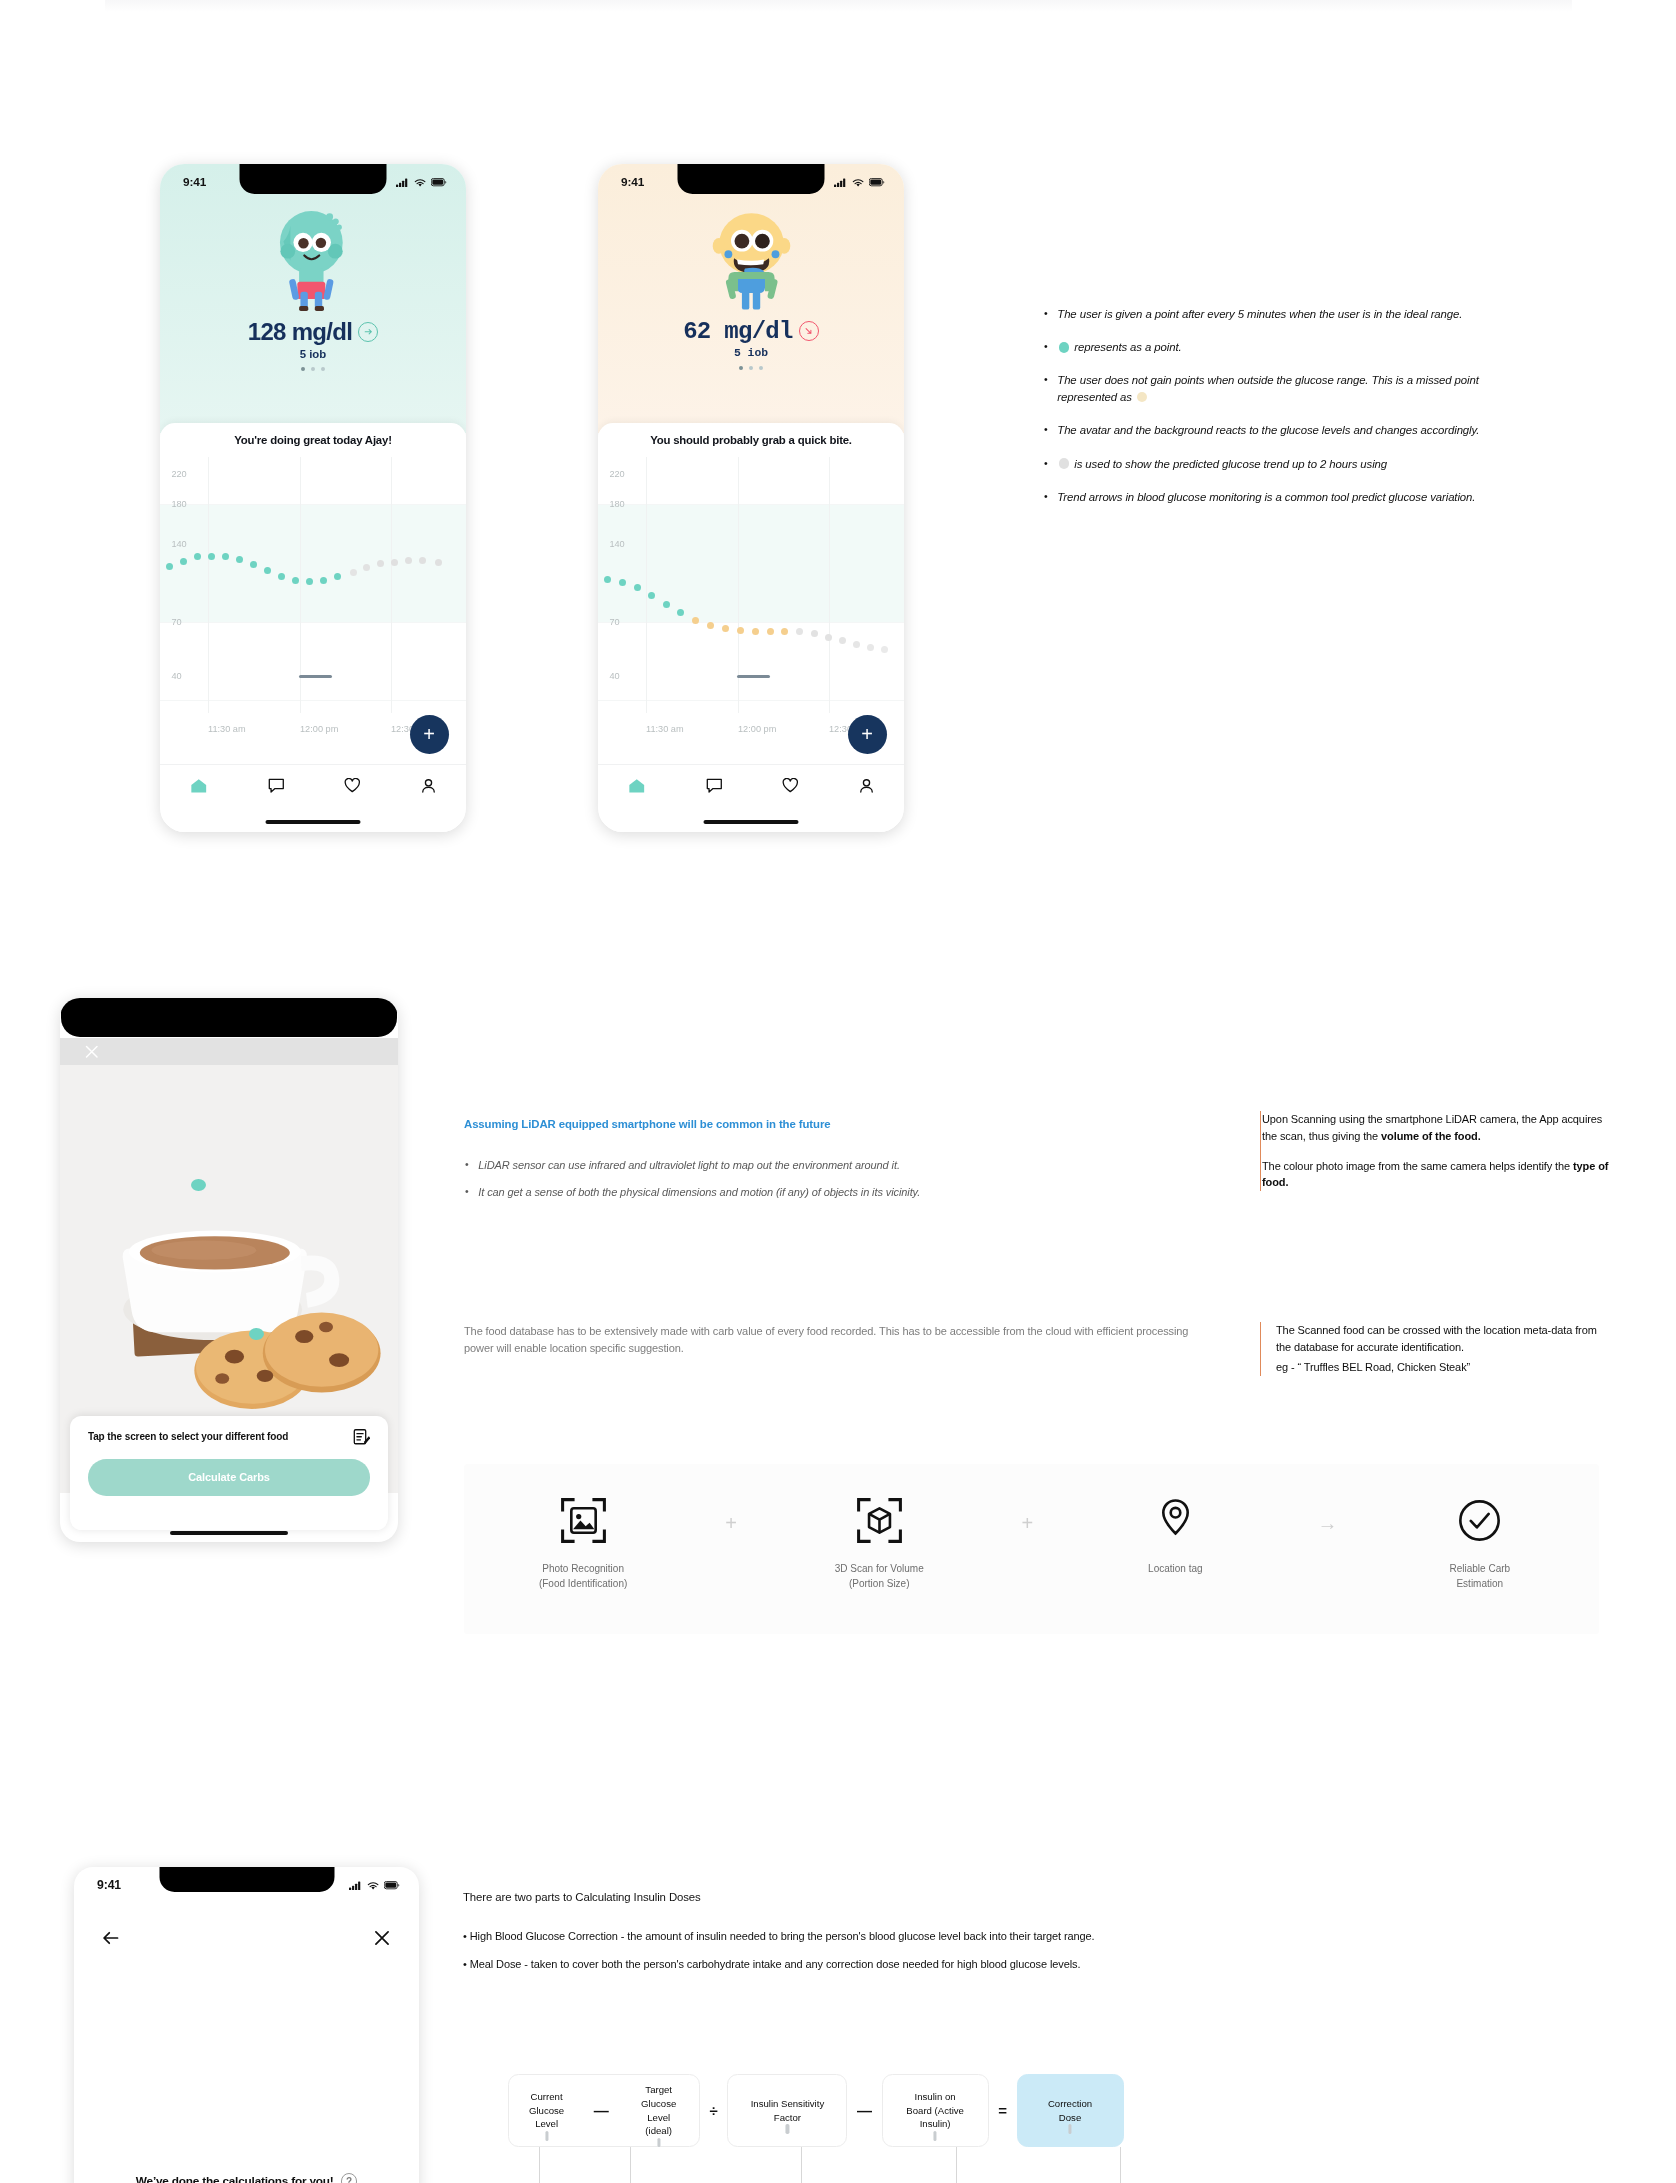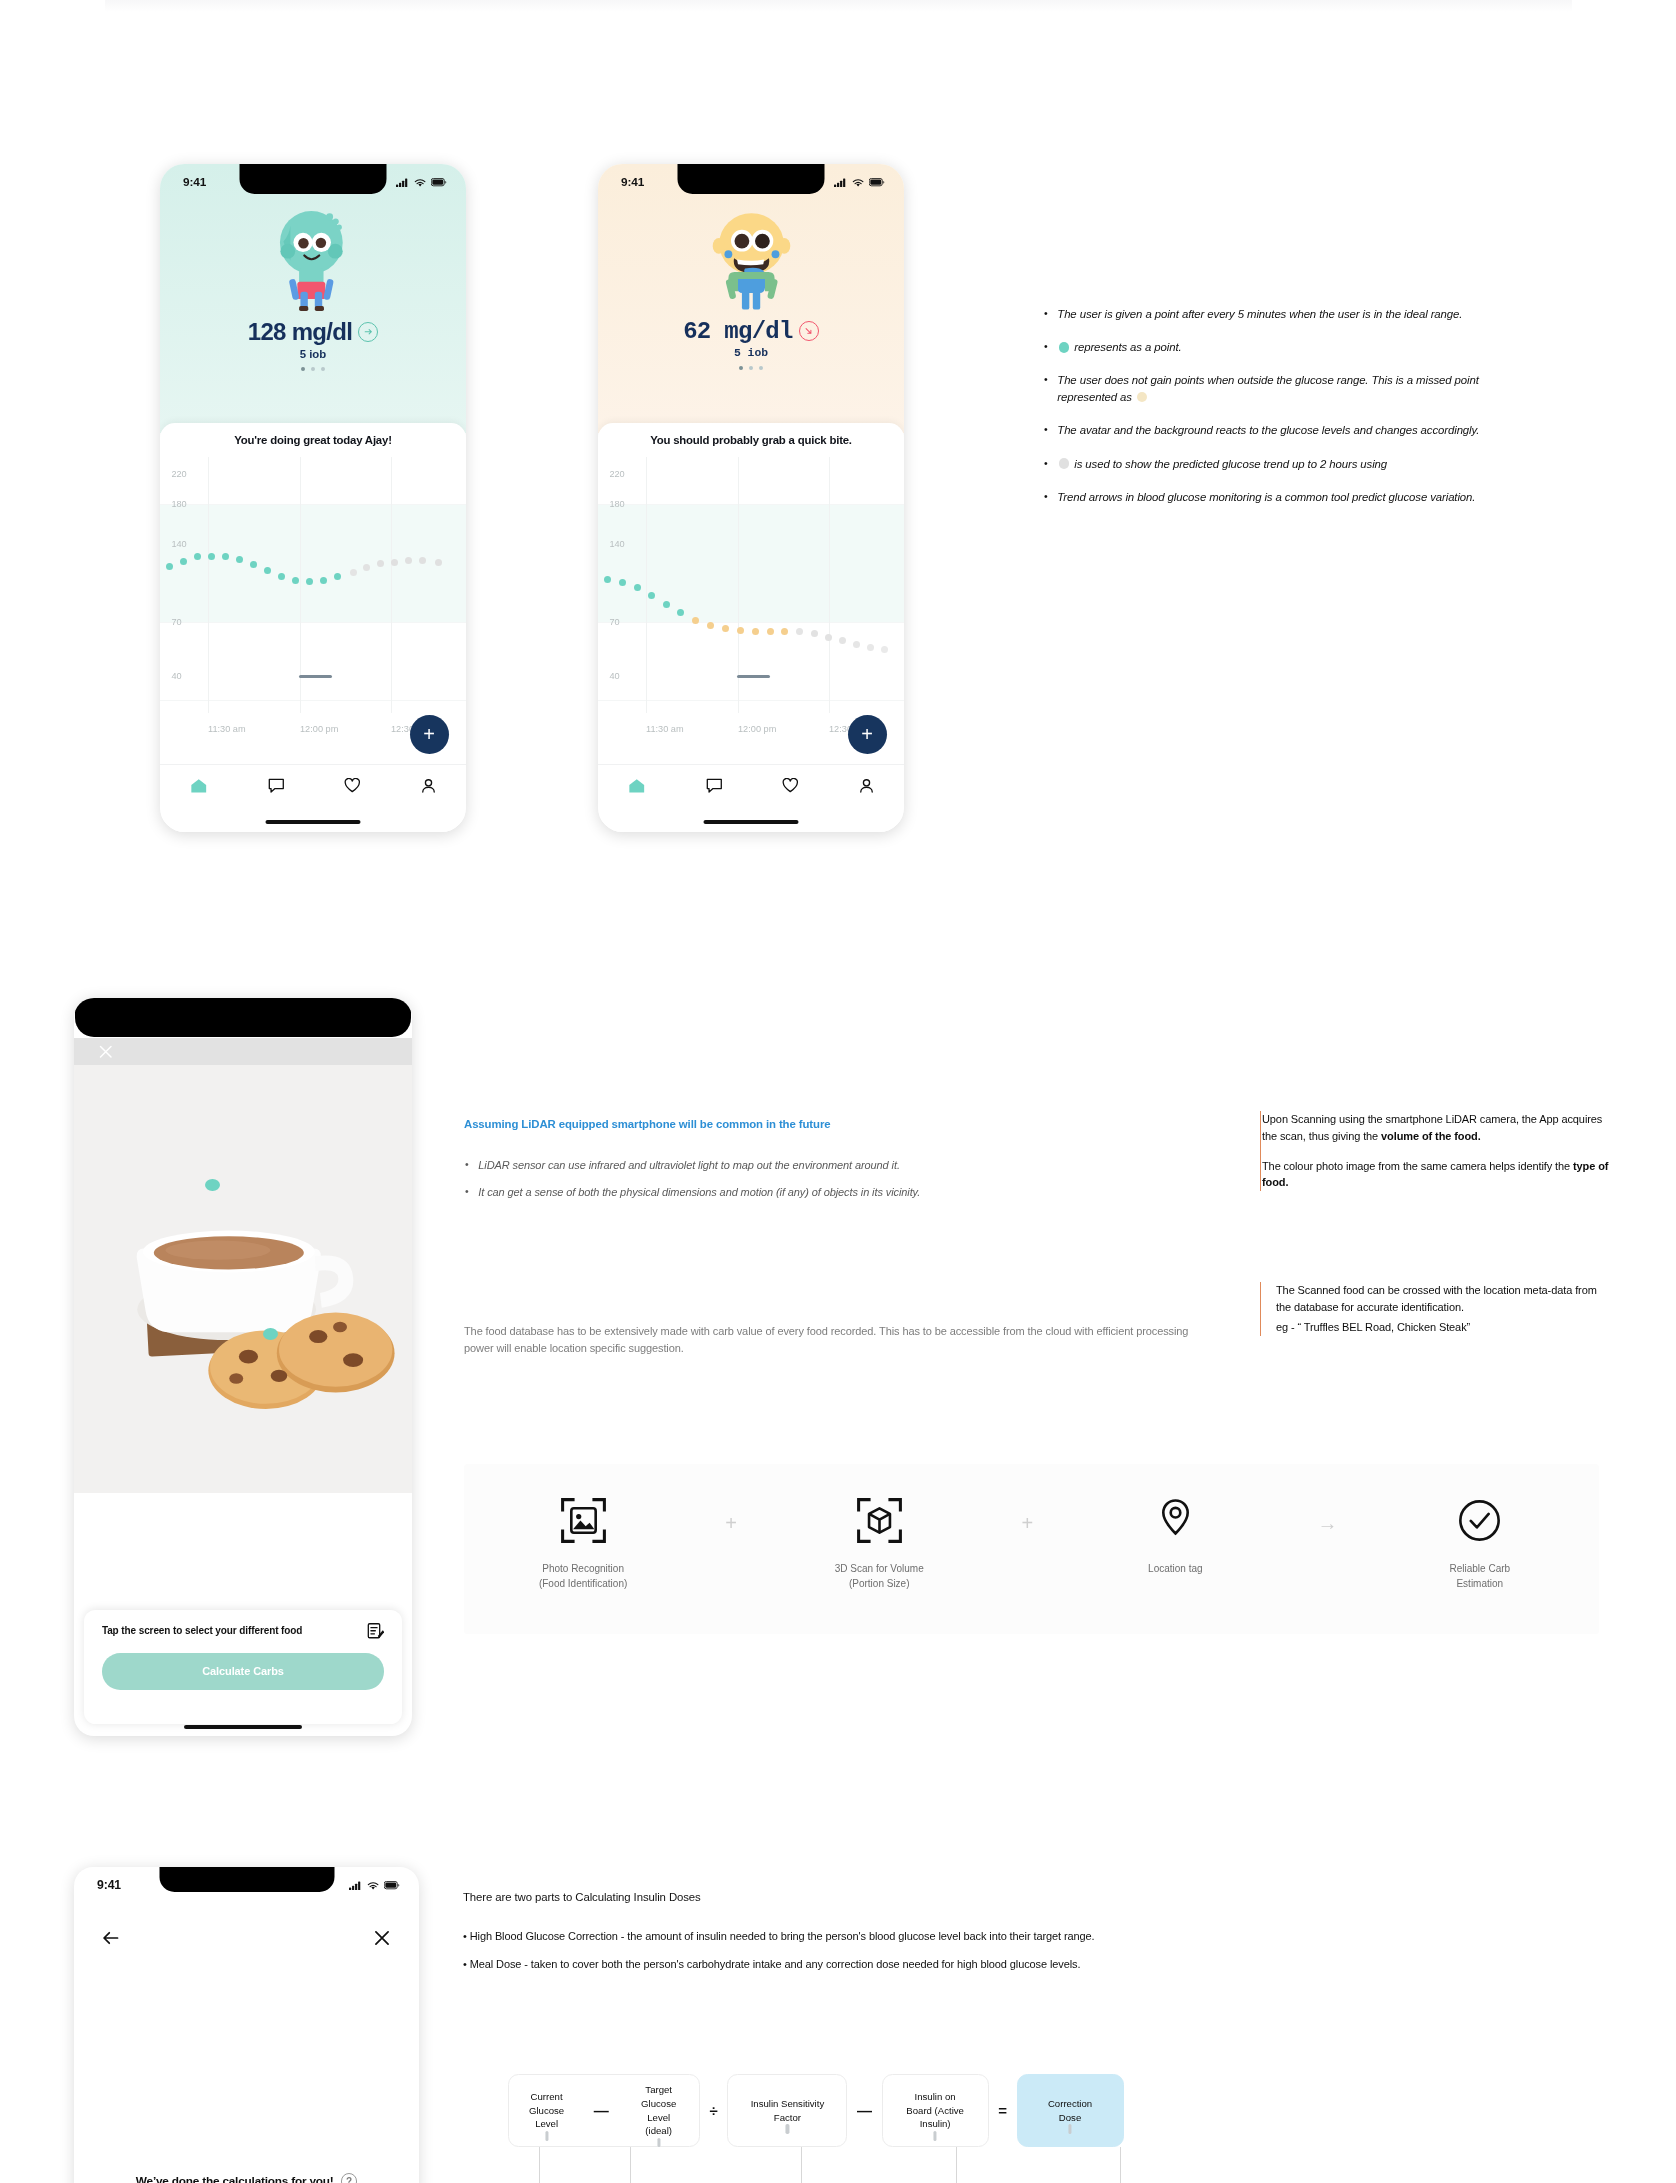--- a/index.html
+++ b/index.html
@@ -98,21 +98,21 @@
   }
 
   
   .s1-notes { position: absolute; left: 1044px; top: 306px; width: 489px; }
   .note-li { display: flex; gap: 9.6px; margin-bottom: 16.6px; align-items: flex-start; }
   .note-bullet { font-size: 10.5px; color: #111; line-height: 1.45; flex: 0 0 auto; }
   .note-txt { font-size: 11.4px; line-height: 1.46; color: #111; letter-spacing: -0.1px; font-style: italic; }
   .inline-dot { display:inline-block; width: 10.5px; height: 10.5px; border-radius: 50%; vertical-align: -1.3px; margin: 0 1.7px; }
 
   
-  .s2-phone { width: 338px; height: 738px; left: 74px; top: 998px; border-radius: 20px; }
+  .s2-phone { width: 338px; height: 544px; left: 60px; top: 998px; border-radius: 20px; }
   .s2-phone .notch { width: 336px; height: 39px; border-radius: 0 0 19px 19px; top:0; }
   .s2-toolbar { position: absolute; top: 40px; left: 0; right: 0; height: 27px; background: #e2e2e2; }
   .s2-close { position: absolute; top: 45px; left: 23px; width: 17.5px; height: 17.5px; }
   .food-photo { position: absolute; top: 67px; left: 0; right: 0; height: 428px; background: #f1f1f1; overflow: hidden; }
   .tap-marker { position: absolute; width: 15px; height: 12.2px; border-radius: 50%; background: #6ed3c2; }
   .s2-sheet {
     position: absolute; left: 9.6px; right: 9.6px; bottom: 12.2px; height: 114px;
     background: #fff; border-radius: 11.4px; box-shadow: 0 -0.9px 8.7px rgba(0,0,0,0.10);
   }
   .s2-sheet-title { font-size: 10px; font-weight: bold; color: #111; padding: 15px 0 0 18.3px; letter-spacing:-0.1px; }
@@ -133,21 +133,21 @@
   .s2-para {
     position: absolute; left: 464px; top: 1323px; width: 742px;
     font-size: 11px; line-height: 1.5; color: #7d7d7d; letter-spacing: -0.1px;
   }
   .s2-right-a {
     position: absolute; left: 1260px; top: 1111px; width: 349px;
     padding-left: 1px; border-left: 1.3px solid #e08a5a;
     font-size: 11px; line-height: 1.53; color: #0d0d0d; letter-spacing: -0.1px;
   }
   .s2-right-b {
-    position: absolute; left: 1260px; top: 1282px; width: 349px;
+    position: absolute; left: 1260px; top: 1322px; width: 349px;
     padding-left: 15px; border-left: 1.3px solid #e08a5a;
     font-size: 11px; line-height: 1.53; color: #0d0d0d; letter-spacing: -0.1px;
   }
   .s2-right-a b, .s2-right-b b { font-weight: bold; }
 
   .icon-card {
     position: absolute; left: 464px; top: 1464px; width: 1135px; height: 170px;
     background: #fcfcfc; border-radius: 3.5px;
   }
   .icon-flow { display: flex; align-items: flex-start; justify-content: space-around; height: 100%; padding-top: 28px; }

